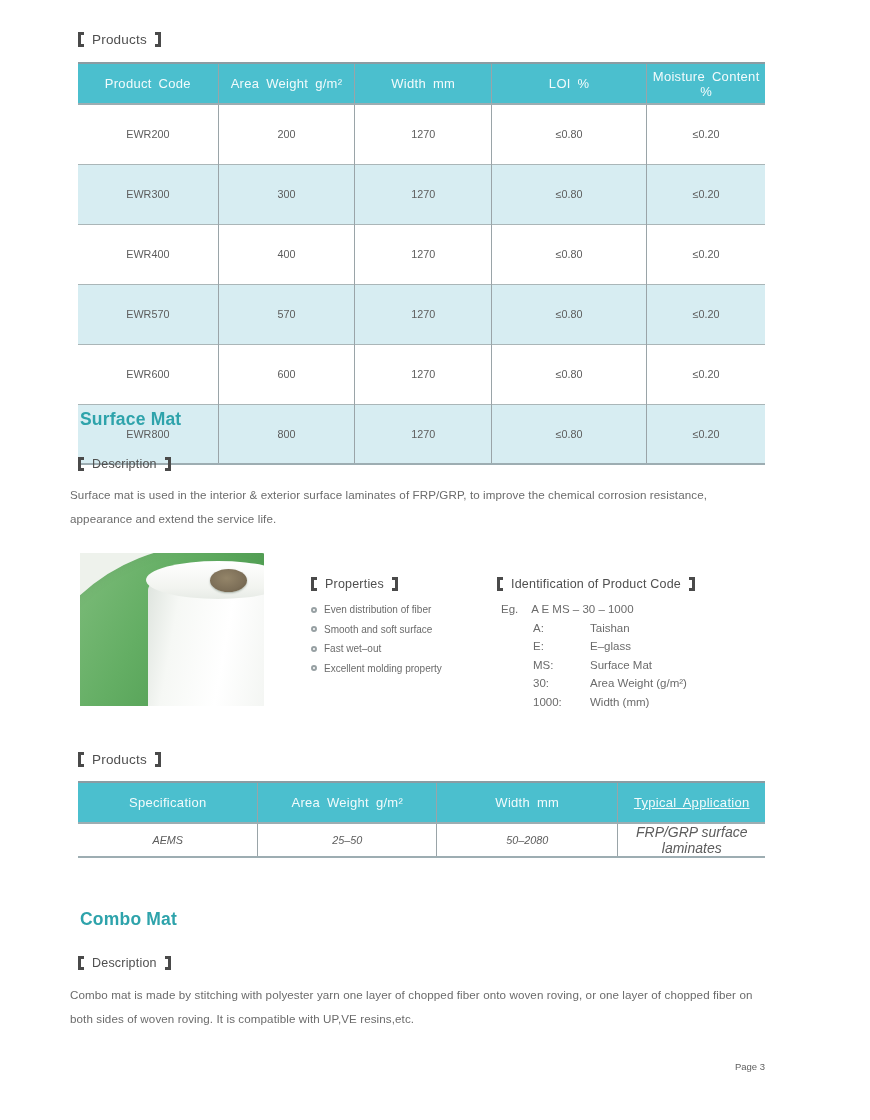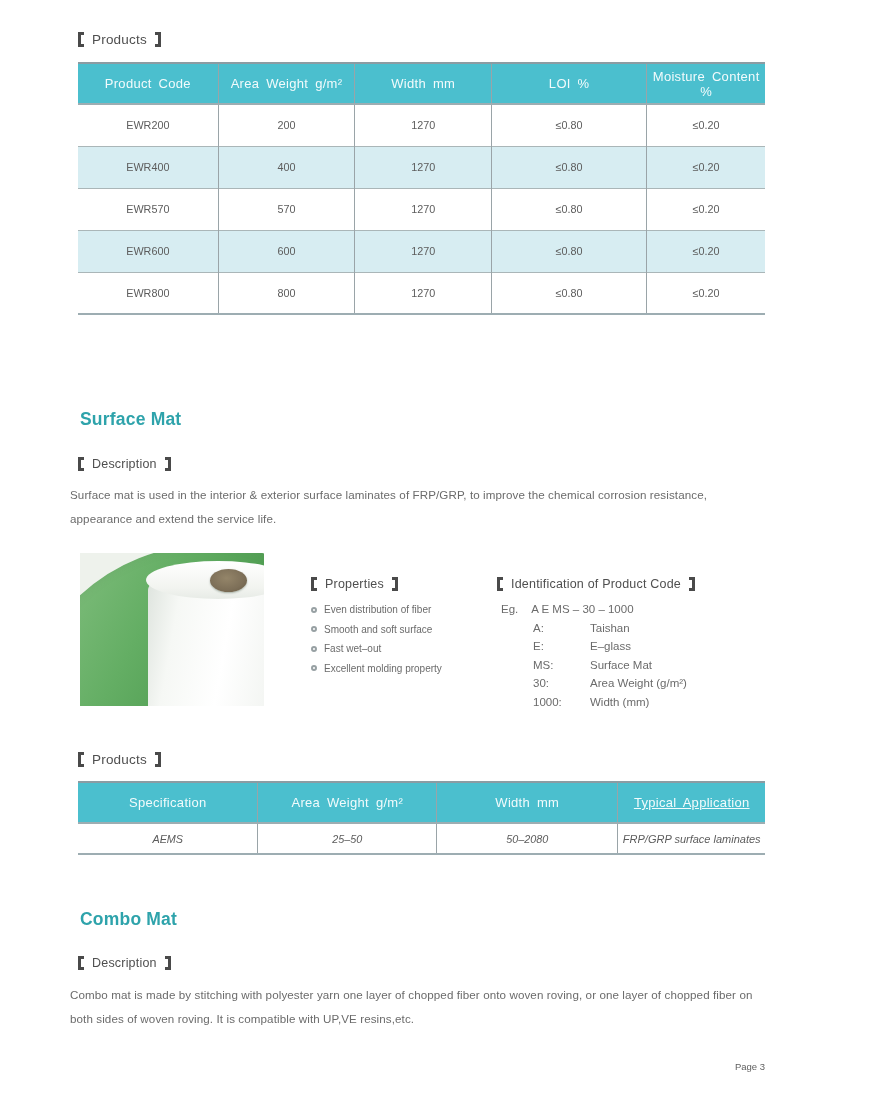--- a/index.html
+++ b/index.html
@@ -23,35 +23,35 @@
   .brk-r{border-right:3px solid #4a4a4a;border-top:3px solid #4a4a4a;border-bottom:3px solid #4a4a4a;}
   .sub-label{font-size:12.5px;}
   .sub-label .brk{height:14px;}
 
   
   .spec-table{position:absolute;left:78px;width:687px;border-collapse:collapse;table-layout:fixed;
     border-top:2px solid #8b9ca3;border-bottom:2px solid #9dadb2;}
   .spec-table thead th{background:var(--header_teal);color:#f2fbfc;font-weight:normal;
     font-size:13px;height:41px;letter-spacing:.3px;word-spacing:3px;
     border-bottom:2px solid #9dadb2;}
-  .spec-table td{height:42px;text-align:center;font-size:10.8px;color:#5c5c5c;}
+  .spec-table td{height:60px;text-align:center;font-size:10.8px;color:#5c5c5c;}
   .spec-table tbody tr + tr td{border-top:1px solid #aab6b8;}
   .spec-table th:not(:last-child),.spec-table td:not(:last-child){border-right:1px solid #9aa4a8;}
   #table-products-roving tbody tr:nth-child(even){background:var(--row_alt);}
   #table-products-roving th:nth-child(1){width:20.4%;}
   #table-products-roving th:nth-child(2){width:19.9%;}
   #table-products-roving th:nth-child(3){width:19.9%;}
   #table-products-roving th:nth-child(4){width:22.6%;}
   #table-products-roving th:nth-child(5){width:17.2%;}
   #table-products-surface th:nth-child(1){width:26.2%;margin-top:14px;}
   #table-products-surface th:nth-child(2){width:26%;}
   #table-products-surface th:nth-child(3){width:26.4%;}
   #table-products-surface th:nth-child(4){width:21.4%;text-decoration:underline;}
   #table-products-surface td{height:31px;font-style:italic;}
-  #table-products-surface td:last-child{font-size:11px;}
+  #table-products-surface td:last-child{font-size:14px;}
 
   
   .mat-title{position:absolute;left:80px;font-size:17.5px;font-weight:bold;color:var(--heading_teal);letter-spacing:.2px;}
   .desc-text{position:absolute;left:70px;width:692px;font-size:11.6px;color:var(--text_body);
     line-height:24px;letter-spacing:.1px;}
 
   
   .photo{position:absolute;left:80px;top:553px;width:184px;height:153px;overflow:hidden;
     background:linear-gradient(118deg,#7dbc7a 0%,#64ae64 38%,#519e53 72%,#479347 100%);}
   .mat-band{position:absolute;left:-112px;top:-60px;width:480px;height:480px;border-radius:50%;
@@ -106,20 +106,27 @@
     </thead>
     <tbody>
         <tr>
           <td>EWR200</td>
           <td>200</td>
           <td>1270</td>
           <td>≤0.80</td>
           <td>≤0.20</td>
         </tr>
         <tr>
+          <td>EWR300</td>
+          <td>300</td>
+          <td>1270</td>
+          <td>≤0.80</td>
+          <td>≤0.20</td>
+        </tr>
+        <tr>
           <td>EWR400</td>
           <td>400</td>
           <td>1270</td>
           <td>≤0.80</td>
           <td>≤0.20</td>
         </tr>
         <tr>
           <td>EWR570</td>
           <td>570</td>
           <td>1270</td>

